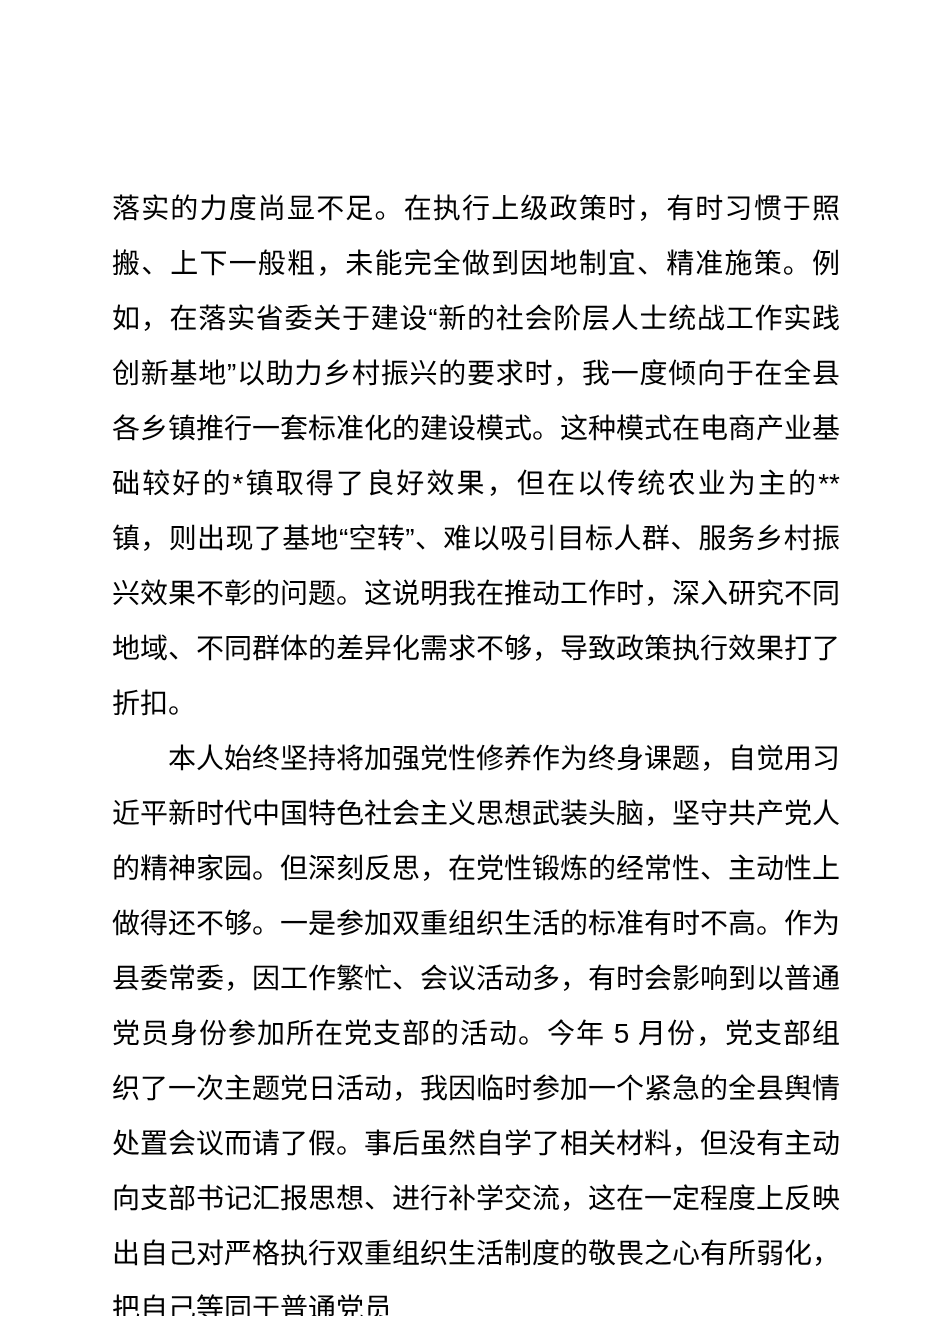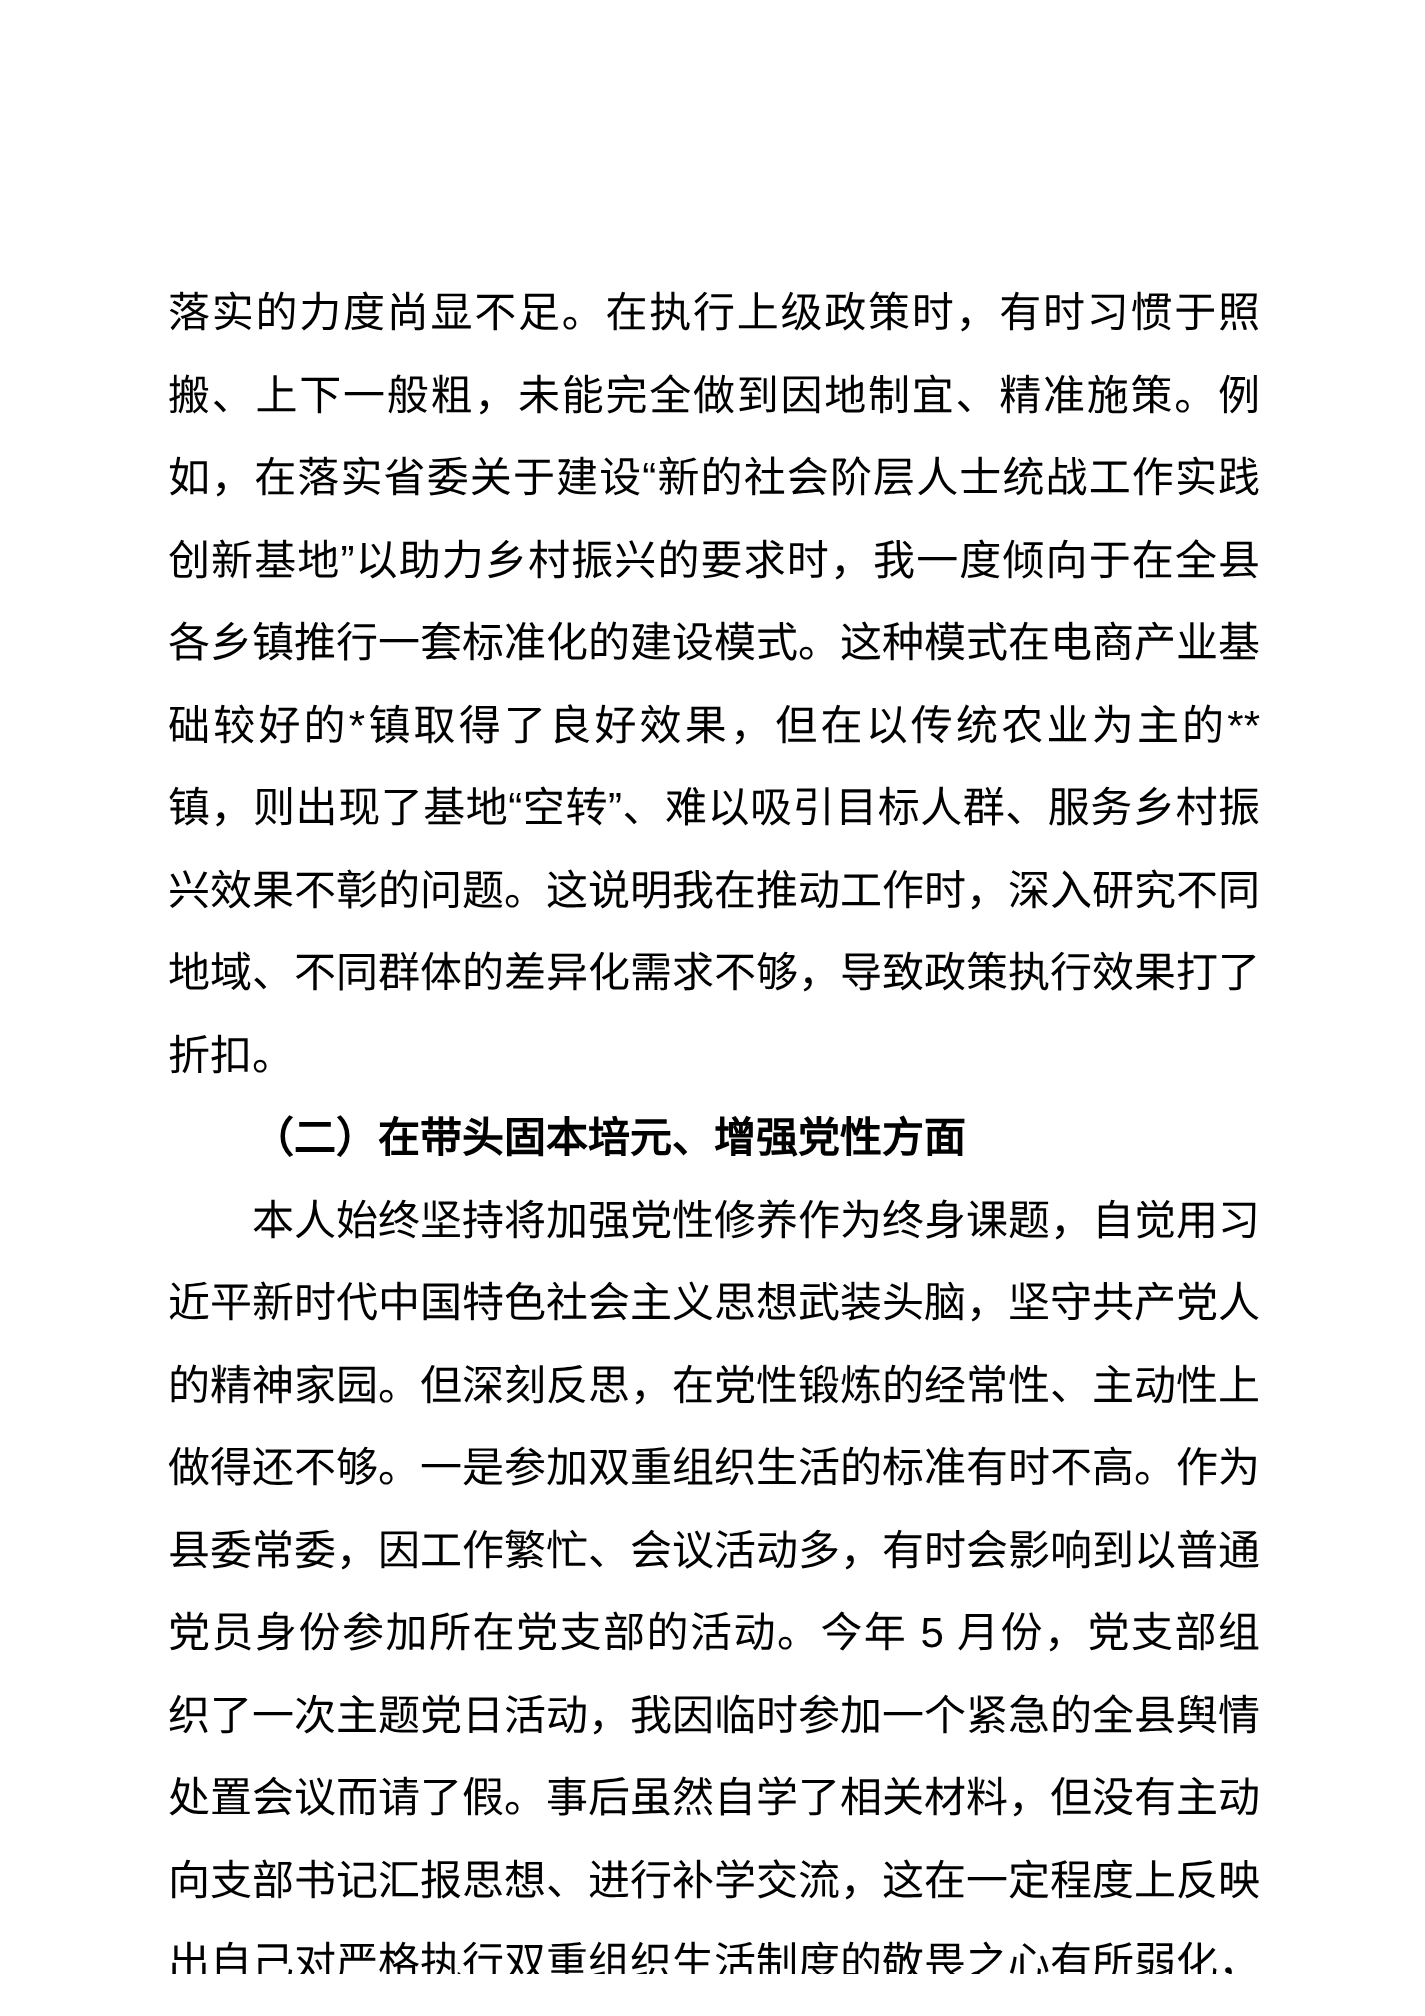--- a/index.html
+++ b/index.html
@@ -57,18 +57,17 @@
   }
 </style>
 </head>
 <body>
 
 <div class="page">
   <div class="content">
 
     <p class="body-para">落实的力度尚显不足。在执行上级政策时，有时习惯于照搬、上下一般粗，未能完全做到因地制宜、精准施策。例如，在落实省委关于建设“新的社会阶层人士统战工作实践创新基地”以助力乡村振兴的要求时，我一度倾向于在全县各乡镇推行一套标准化的建设模式。这种模式在电商产业基础较好的*镇取得了良好效果，但在以传统农业为主的**镇，则出现了基地“空转”、难以吸引目标人群、服务乡村振兴效果不彰的问题。这说明我在推动工作时，深入研究不同地域、不同群体的差异化需求不够，导致政策执行效果打了折扣。</p>
 
-    <p class="section-heading">（二）在带头固本培元、增强党性方面</p>
 
     <p class="body-para indent">本人始终坚持将加强党性修养作为终身课题，自觉用习近平新时代中国特色社会主义思想武装头脑，坚守共产党人的精神家园。但深刻反思，在党性锻炼的经常性、主动性上做得还不够。一是参加双重组织生活的标准有时不高。作为县委常委，因工作繁忙、会议活动多，有时会影响到以普通党员身份参加所在党支部的活动。今年 5 月份，党支部组织了一次主题党日活动，我因临时参加一个紧急的全县舆情处置会议而请了假。事后虽然自学了相关材料，但没有主动向支部书记汇报思想、进行补学交流，这在一定程度上反映出自己对严格执行双重组织生活制度的敬畏之心有所弱化，把自己等同于普通党员</p>
 
   </div>
 </div>
 
 </body></html>

